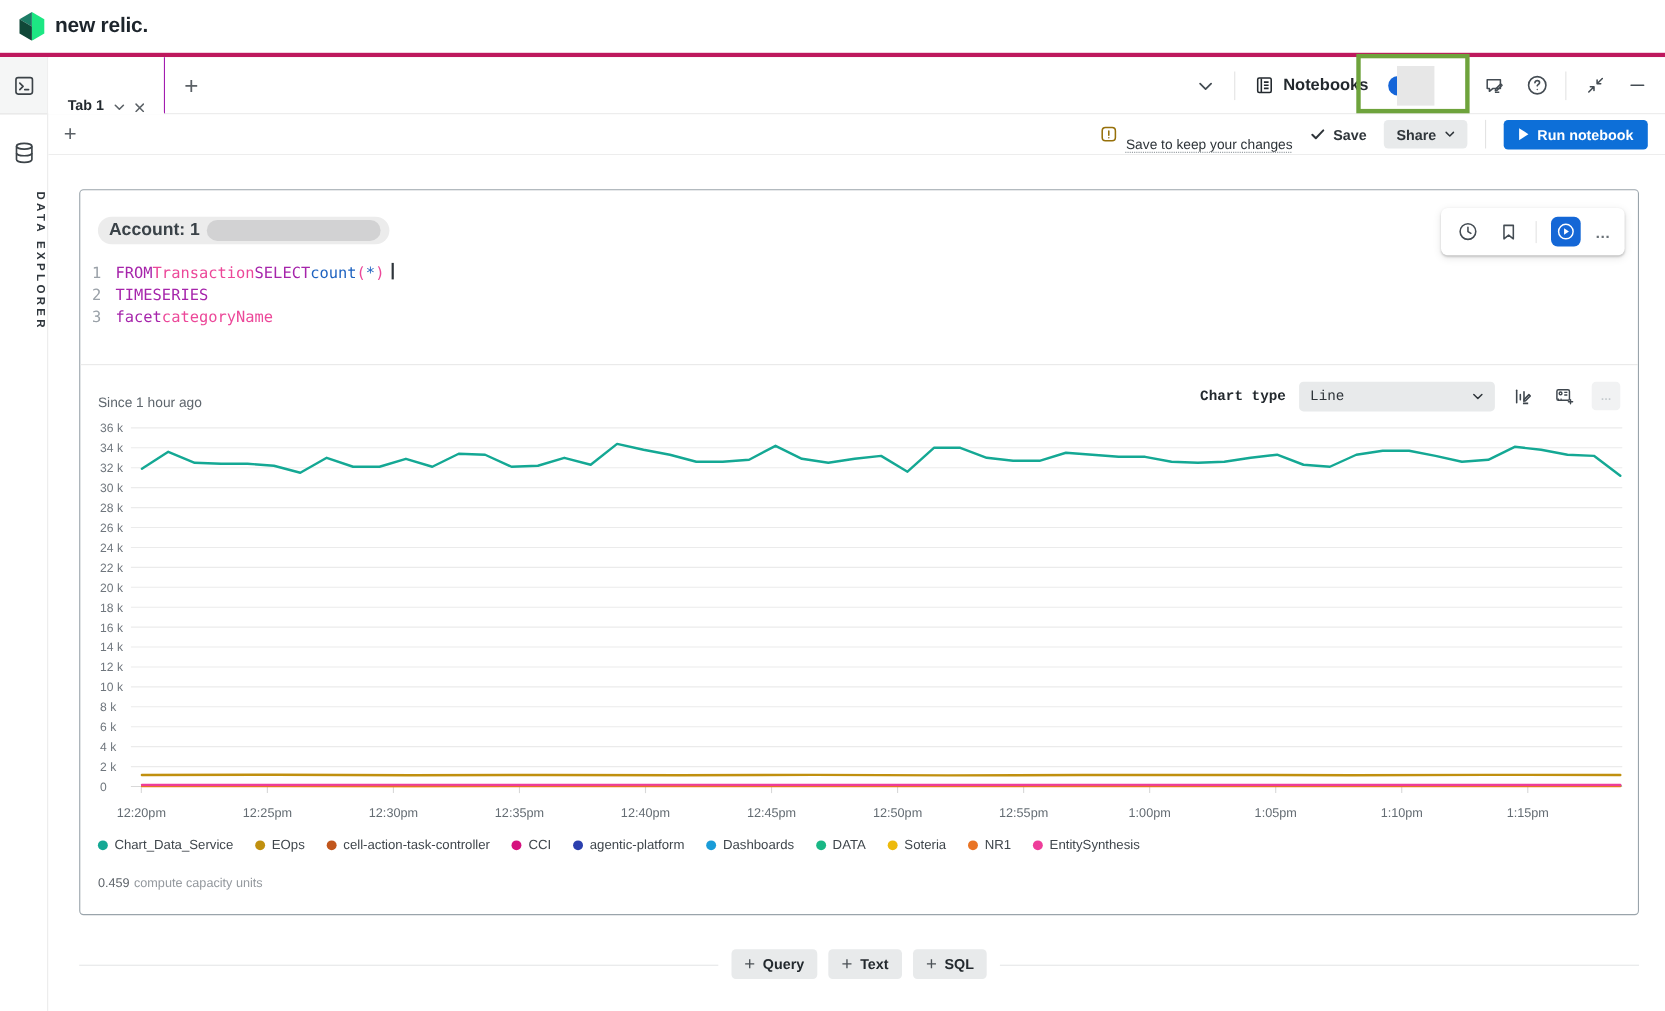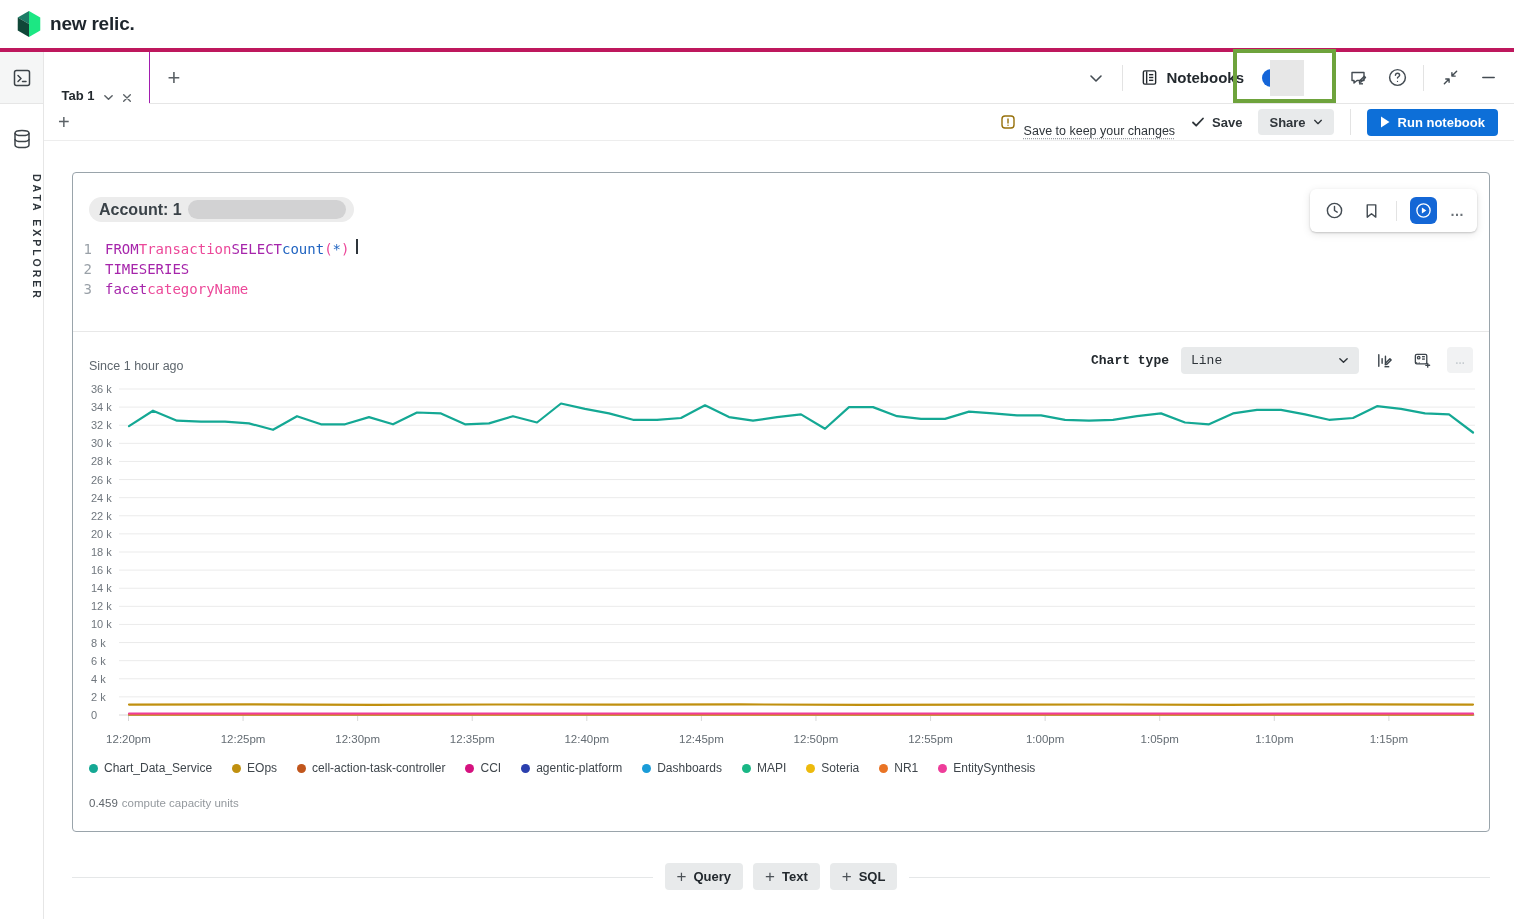--- a/index.html
+++ b/index.html
@@ -413,21 +413,21 @@
           <span class="legend-item">
             <span class="legend-dot" style="background: rgb(43, 63, 174);"></span>
             <span class="legend-name">agentic-platform</span>
           </span>
           <span class="legend-item">
             <span class="legend-dot" style="background: rgb(26, 156, 216);"></span>
             <span class="legend-name">Dashboards</span>
           </span>
           <span class="legend-item">
             <span class="legend-dot" style="background: rgb(25, 183, 133);"></span>
-            <span class="legend-name">MAPI</span>
+            <span class="legend-name">DATA</span>
           </span>
           <span class="legend-item">
             <span class="legend-dot" style="background: rgb(237, 186, 12);"></span>
             <span class="legend-name">Soteria</span>
           </span>
           <span class="legend-item">
             <span class="legend-dot" style="background: rgb(233, 116, 37);"></span>
             <span class="legend-name">NR1</span>
           </span>
           <span class="legend-item">

